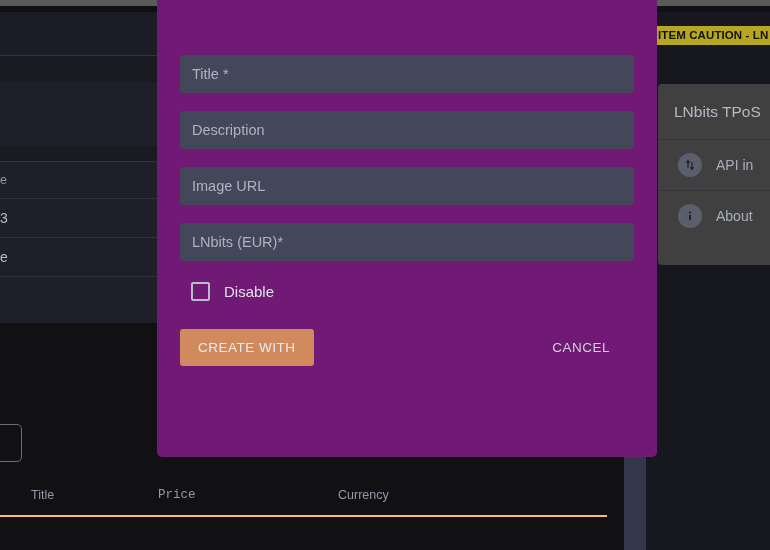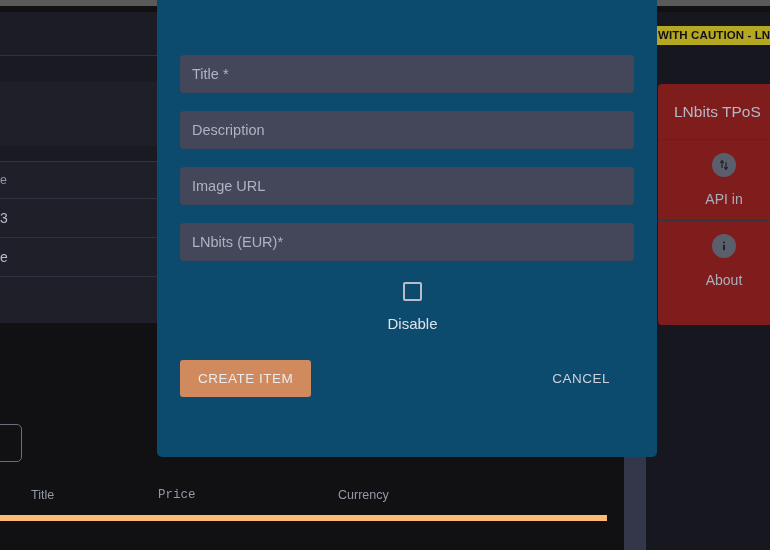--- a/index.html
+++ b/index.html
@@ -106,21 +106,21 @@
 
   
   .bottom-table {
     position: absolute;
     left: 0; top: 470px;
     width: 607px;
   }
   .bt-head {
     display: flex;
     padding: 12px 0 13px 0;
-    border-bottom: 6px solid #fdba74;
+    border-bottom: 2px solid #fdba74;
   }
   .bt-head span {
     font-size: 12.5px;
     color: #9499a7;
     font-weight: 400;
   }
   .bt-c1 { width: 158px; padding-left: 31px; }
   .bt-c2 { width: 180px; font-family: Liberation Mono, monospace; }
   .bt-c3 { width: 180px; }
 
@@ -145,38 +145,37 @@
     left: 646px; top: 6px;
     width: 124px;
     height: 544px;
     background: #17171f;
   }
 
   .info-card {
     position: absolute;
     left: 658px; top: 78px;
     width: 112px;
-    background: #7f1d1d;
+    background: #404040;
     border-radius: 4px 0 0 4px;
     overflow: hidden;
   }
   .info-card-title {
     padding: 19px 0 18px 16px;
     font-size: 15.5px;
     color: #b4b9c6;
     white-space: nowrap;
   }
   .info-row {
     display: flex;
     align-items: center;
     gap: 14px;
     padding: 13px 0 13px 20px;
     border-top: 1px solid #33343e;
     white-space: nowrap;
-    flex-direction: column;
   }
   .info-row .ic {
     flex: 0 0 auto;
     width: 24px; height: 24px;
     border-radius: 50%;
     background: #5b5f6c;
     display: flex;
     align-items: center;
     justify-content: center;
     color: #20212a;
@@ -186,21 +185,21 @@
     color: #a9aebb;
   }
   .info-card-foot { height: 24px; }
 
   
   .dialog {
     position: absolute;
     left: 157px; top: 0;
     width: 500px;
     height: 457px;
-    background: #0c4a6e;
+    background: #701a75;
     border-radius: 0 0 5px 5px;
     padding: 0 23px;
     z-index: 20;
   }
 
   .field {
     width: 454px;
     height: 38px;
     margin-top: 0;
     background: #434759;
@@ -213,21 +212,20 @@
   }
   .field.f1 { margin-top: 55px; }
   .field.f2 { margin-top: 18px; }
 
   .checkbox-row {
     display: flex;
     align-items: center;
     gap: 14px;
     margin-top: 21px;
     padding-left: 11px;
-    flex-direction: column;
   }
   .cbox {
     width: 19px; height: 19px;
     border: 2px solid #b9bdc8;
     border-radius: 2px;
     background: transparent;
   }
   .cbox-label {
     font-size: 15px;
     color: #dfe2e9;
@@ -314,21 +312,21 @@
     <div class="right-rail">
       <div class="rail-item"></div>
       <div class="rail-item"></div>
       <div class="rail-item"></div>
       <div class="rail-item"></div>
       <div class="rail-item"></div>
     </div>
 
     <div class="right-col"></div>
 
-    <div class="caution-banner">WITH CAUTION - LN</div>
+    <div class="caution-banner">ITEM CAUTION - LN</div>
 
     <div class="info-card">
       <div class="info-card-title">LNbits TPoS</div>
 
       <div class="info-row">
         <span class="ic">
           <svg width="12" height="12" viewBox="0 0 24 24" aria-hidden="true">
             <path d="M8 3 L8 17 M8 3 L5 7 M8 3 L11 7" stroke="#20212a" stroke-width="2.4" fill="none" stroke-linecap="round"></path>
             <path d="M16 21 L16 7 M16 21 L13 17 M16 21 L19 17" stroke="#20212a" stroke-width="2.4" fill="none" stroke-linecap="round"></path>
           </svg>
@@ -361,19 +359,19 @@
 
     <div class="field f2">LNbits (EUR)*</div>
 
 
     <div class="checkbox-row">
       <span class="cbox"></span>
       <span class="cbox-label">Disable</span>
     </div>
 
     <div class="actions">
-      <button class="btn-primary">CREATE ITEM</button>
+      <button class="btn-primary">CREATE WITH</button>
       <button class="btn-flat">CANCEL</button>
     </div>
 
   </div>
 
 </div>
 
 </body></html>

